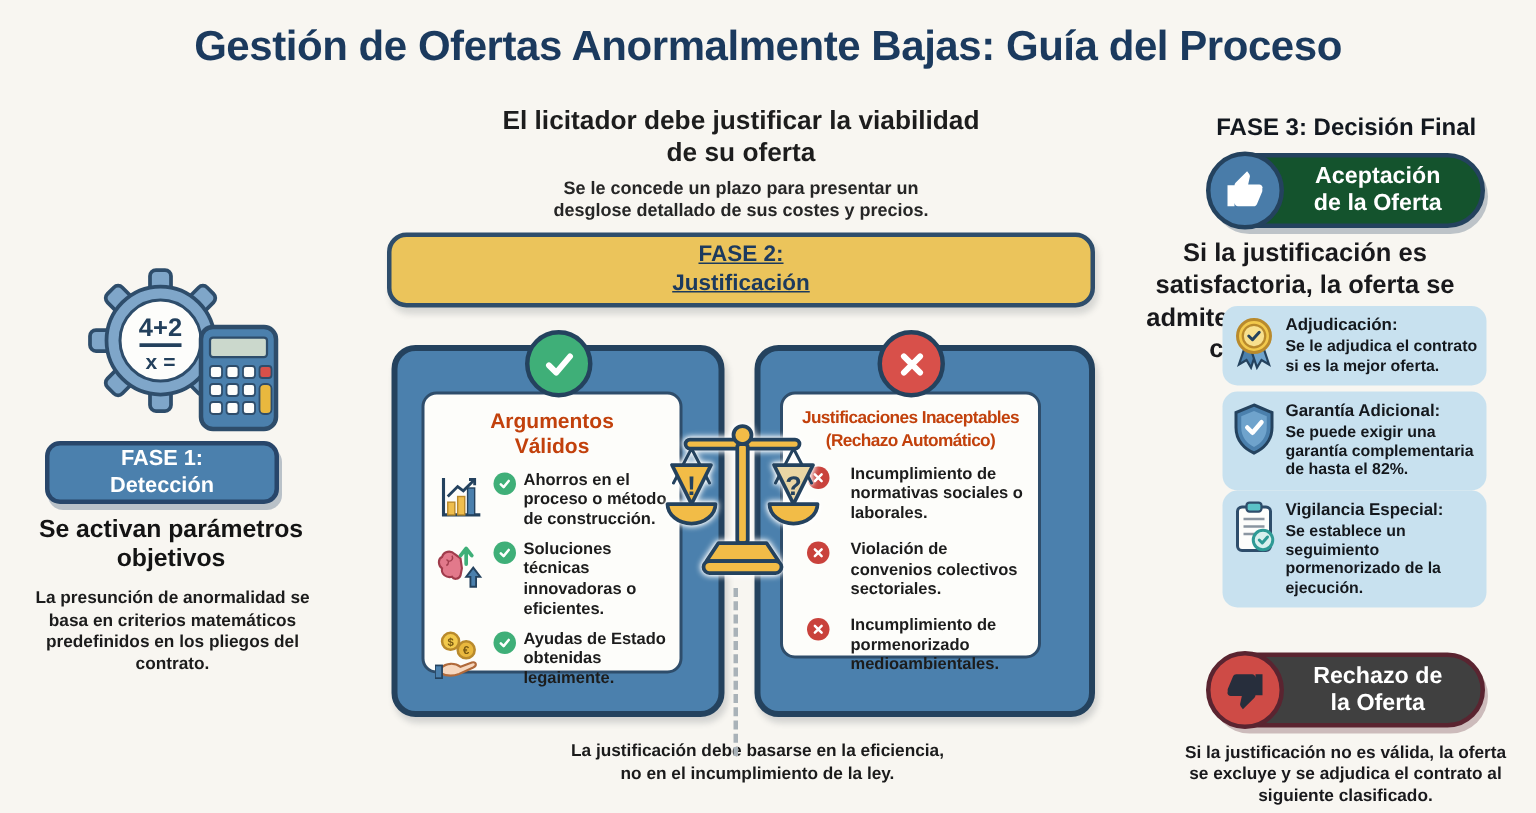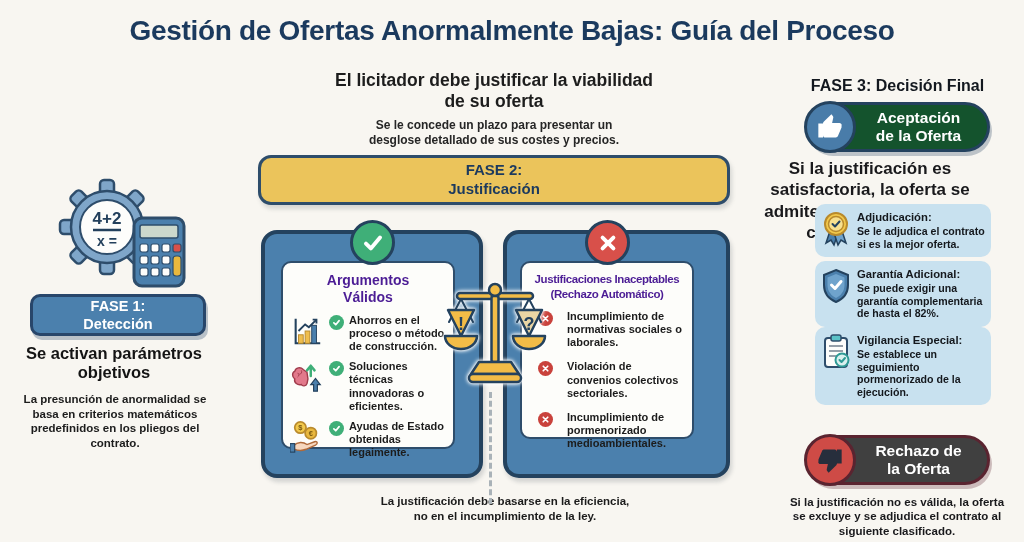--- a/index.html
+++ b/index.html
@@ -11,25 +11,25 @@
 
   
   .intro{position:absolute;left:324px;top:70px;width:340px;text-align:center;}
   .intro h2{margin:0;font-size:17.5px;font-weight:bold;color:#1d1d1d;line-height:1.18;}
   .intro p{margin:7px auto 0;width:262px;font-size:12px;font-weight:600;color:#262626;line-height:1.22;}
 
   .banner-yellow{position:absolute;left:258px;top:155px;width:472px;height:50px;
      background:#EBC45B;border:3px solid #2E4D6B;border-radius:13px;box-sizing:border-box;
      display:flex;flex-direction:column;align-items:center;justify-content:center;
      color:#1C3A5E;font-weight:bold;font-size:15px;line-height:1.25;
-     box-shadow:2px 4px 4px rgba(60,70,80,.18);}
+     box-shadow:2px 4px 4px rgba(60,70,80,.18);text-decoration:underline;}
 
   
   .gear-wrap{position:absolute;left:52px;top:178px;width:135px;height:112px;}
-  .banner-fase1{position:absolute;left:30px;top:294px;width:176px;height:42px;
+  .banner-fase1{position:absolute;left:30px;top:294px;width:156px;height:42px;
      background:#4B80AD;border:3px solid #28466A;border-radius:10px;box-sizing:border-box;
      display:flex;flex-direction:column;align-items:center;justify-content:center;
      color:#fff;font-weight:bold;font-size:14.5px;line-height:1.25;
      box-shadow:2px 4px 0 rgba(40,70,106,.3);}
   .p1-heading{position:absolute;left:8px;top:344px;width:212px;text-align:center;
      font-size:16.5px;font-weight:bold;color:#141414;line-height:1.18;}
   .p1-desc{position:absolute;left:14px;top:392px;width:202px;text-align:center;
      font-size:11.5px;font-weight:600;color:#1c1c1c;line-height:1.28;}
 
   
@@ -37,21 +37,21 @@
      border:4px solid #24425E;border-radius:16px;box-sizing:border-box;
      box-shadow:2px 4px 4px rgba(60,70,80,.2);}
   .panel.pleft{left:261px;width:222px;}
   .panel.pright{left:503px;width:227px;}
 
   .card{position:absolute;background:#FDFDFA;border:2px solid #2E4D6B;border-radius:10px;
      box-sizing:border-box;z-index:2;}
   .card.cleft{left:281px;top:261px;width:174px;height:188px;padding:9px 7px 4px;}
   .card.cright{left:520px;top:261px;width:174px;height:178px;padding:9px 7px 4px;}
 
-  .card h3{margin:0 0 8px;text-align:center;font-weight:bold;color:#4c1d95;}
+  .card h3{margin:0 0 8px;text-align:center;font-weight:bold;color:#c2410c;}
   .card.cleft h3{font-size:14px;line-height:1.2;}
   .card.cright h3{font-size:11.5px;line-height:1.3;letter-spacing:-.4px;white-space:nowrap;}
 
   .badge{position:absolute;top:220px;width:45px;height:45px;border-radius:50%;
      border:3px solid #24425E;box-sizing:border-box;z-index:3;
      display:flex;align-items:center;justify-content:center;}
   .badge.bcheck{left:350px;background:#3FAF78;}
   .badge.bcross{left:585px;background:#D8504A;}
   .badge svg{width:26px;height:26px;}
 

